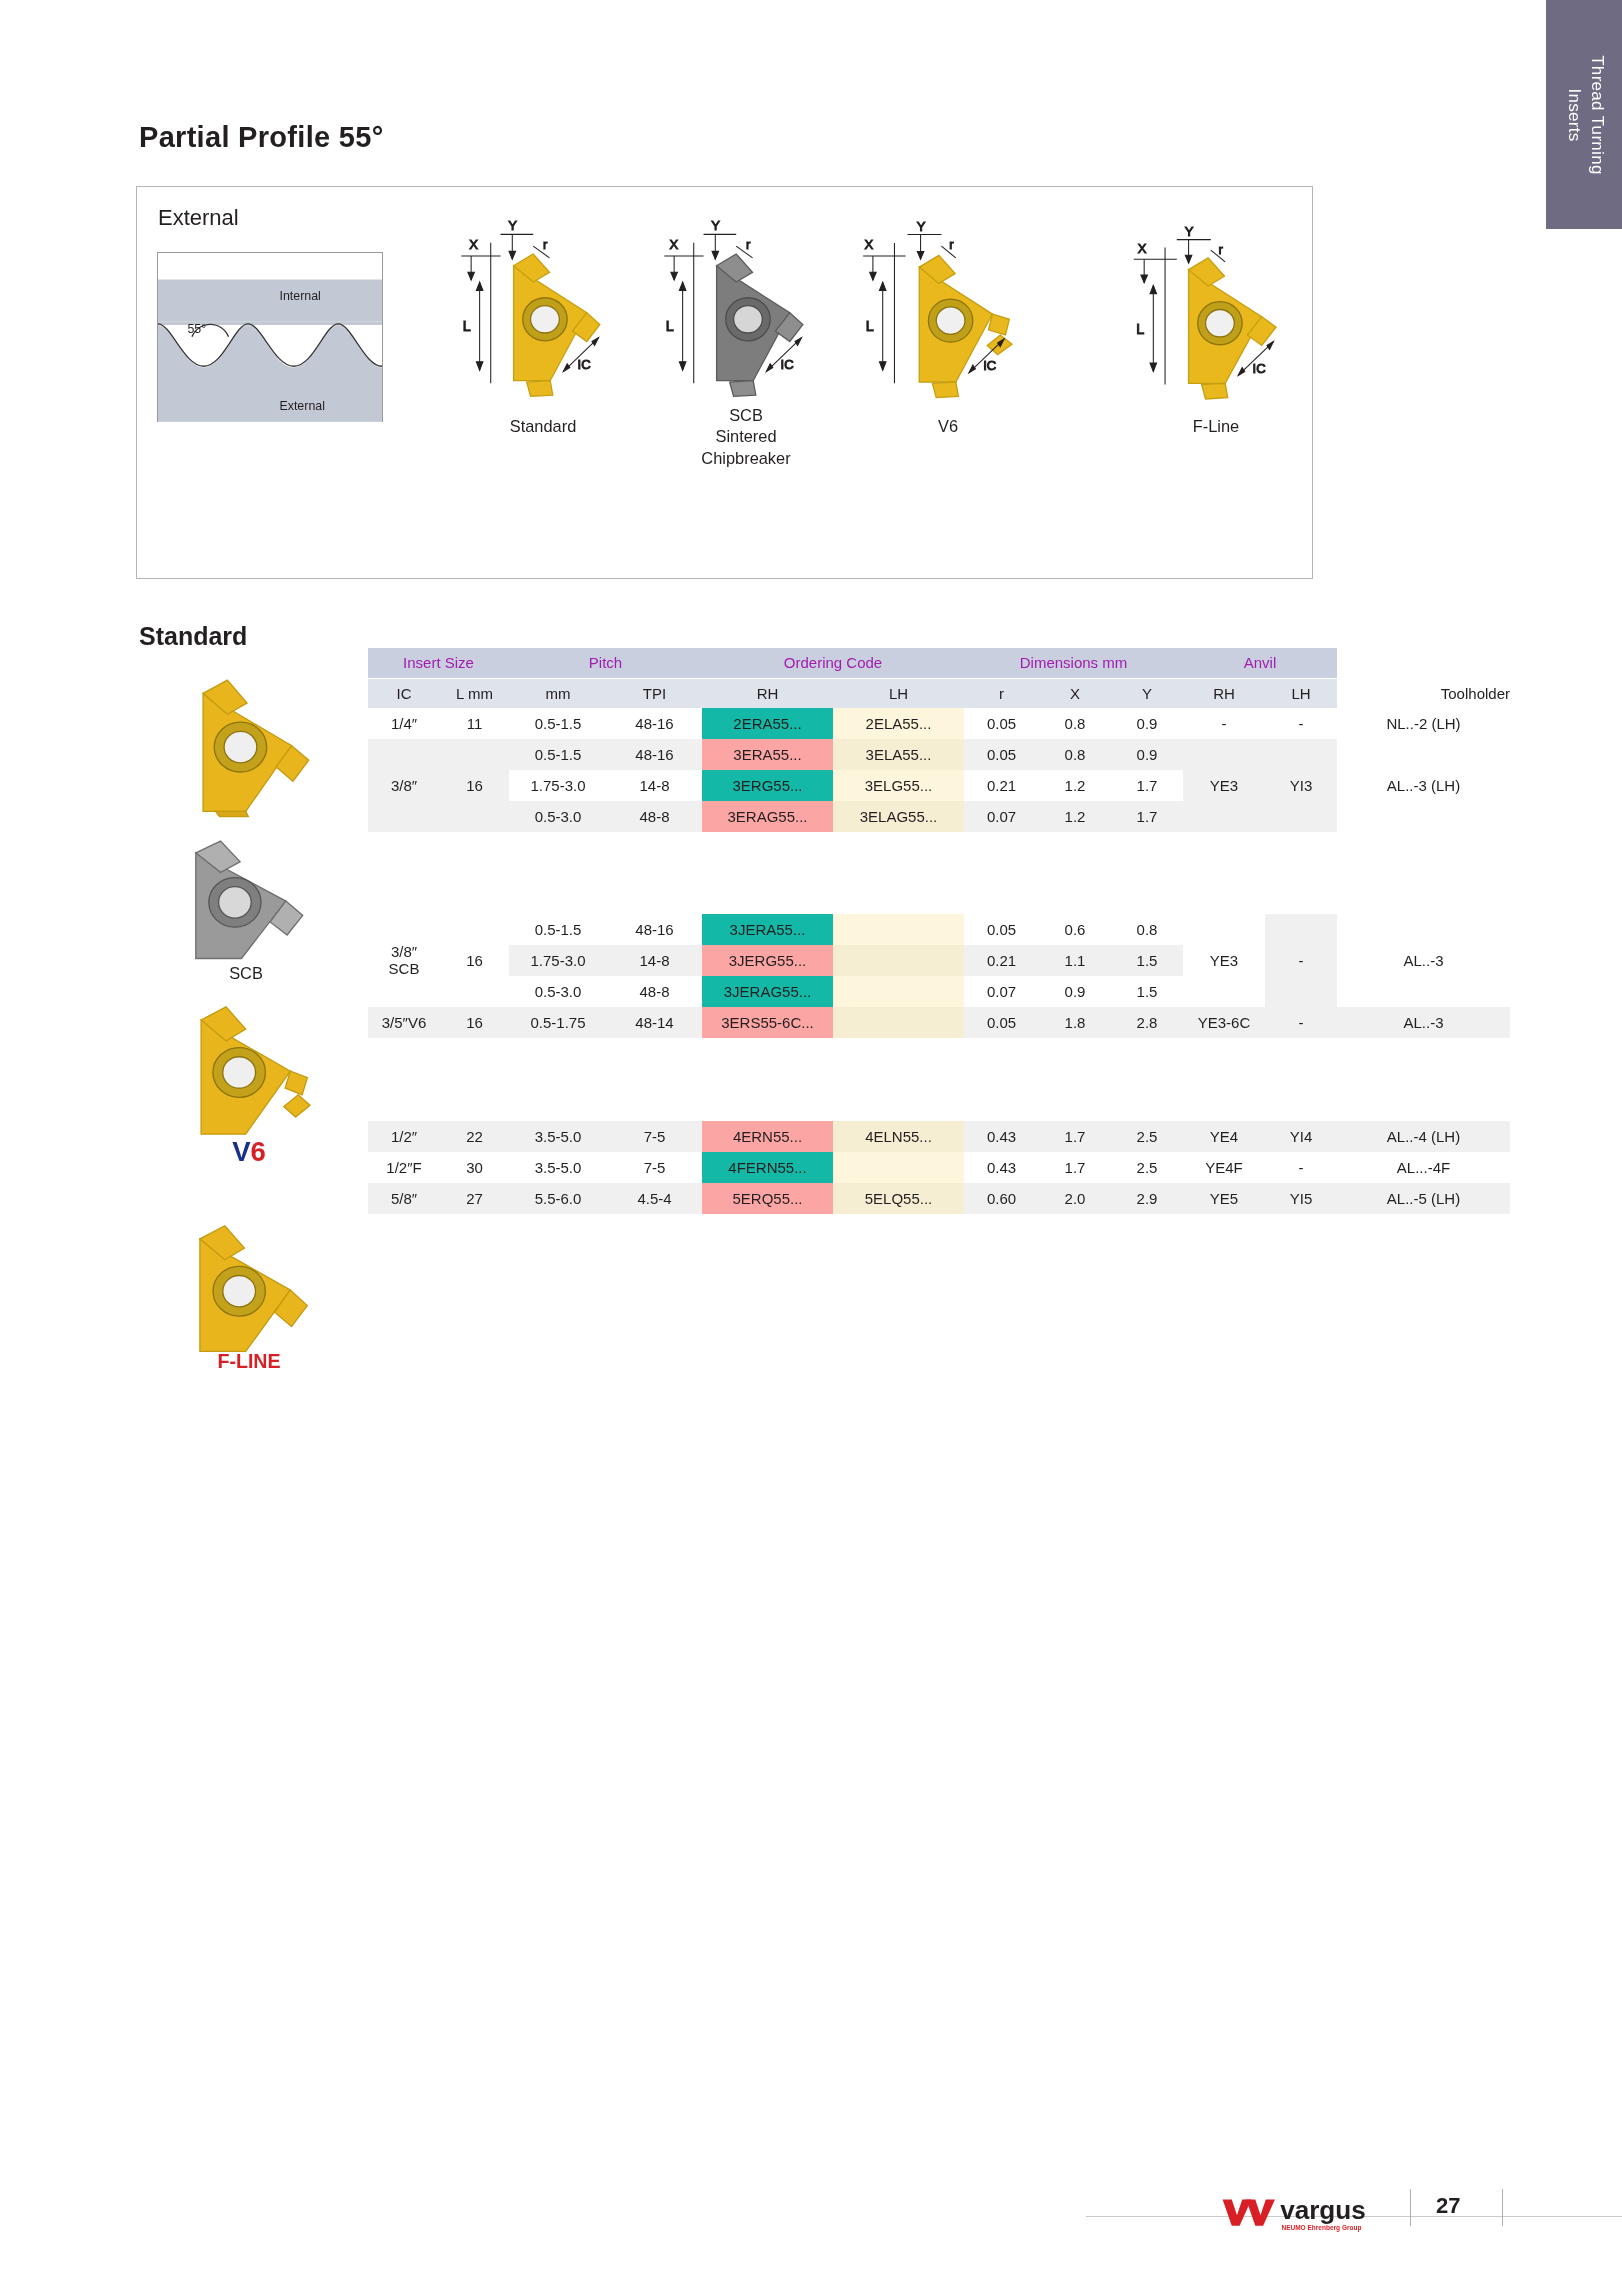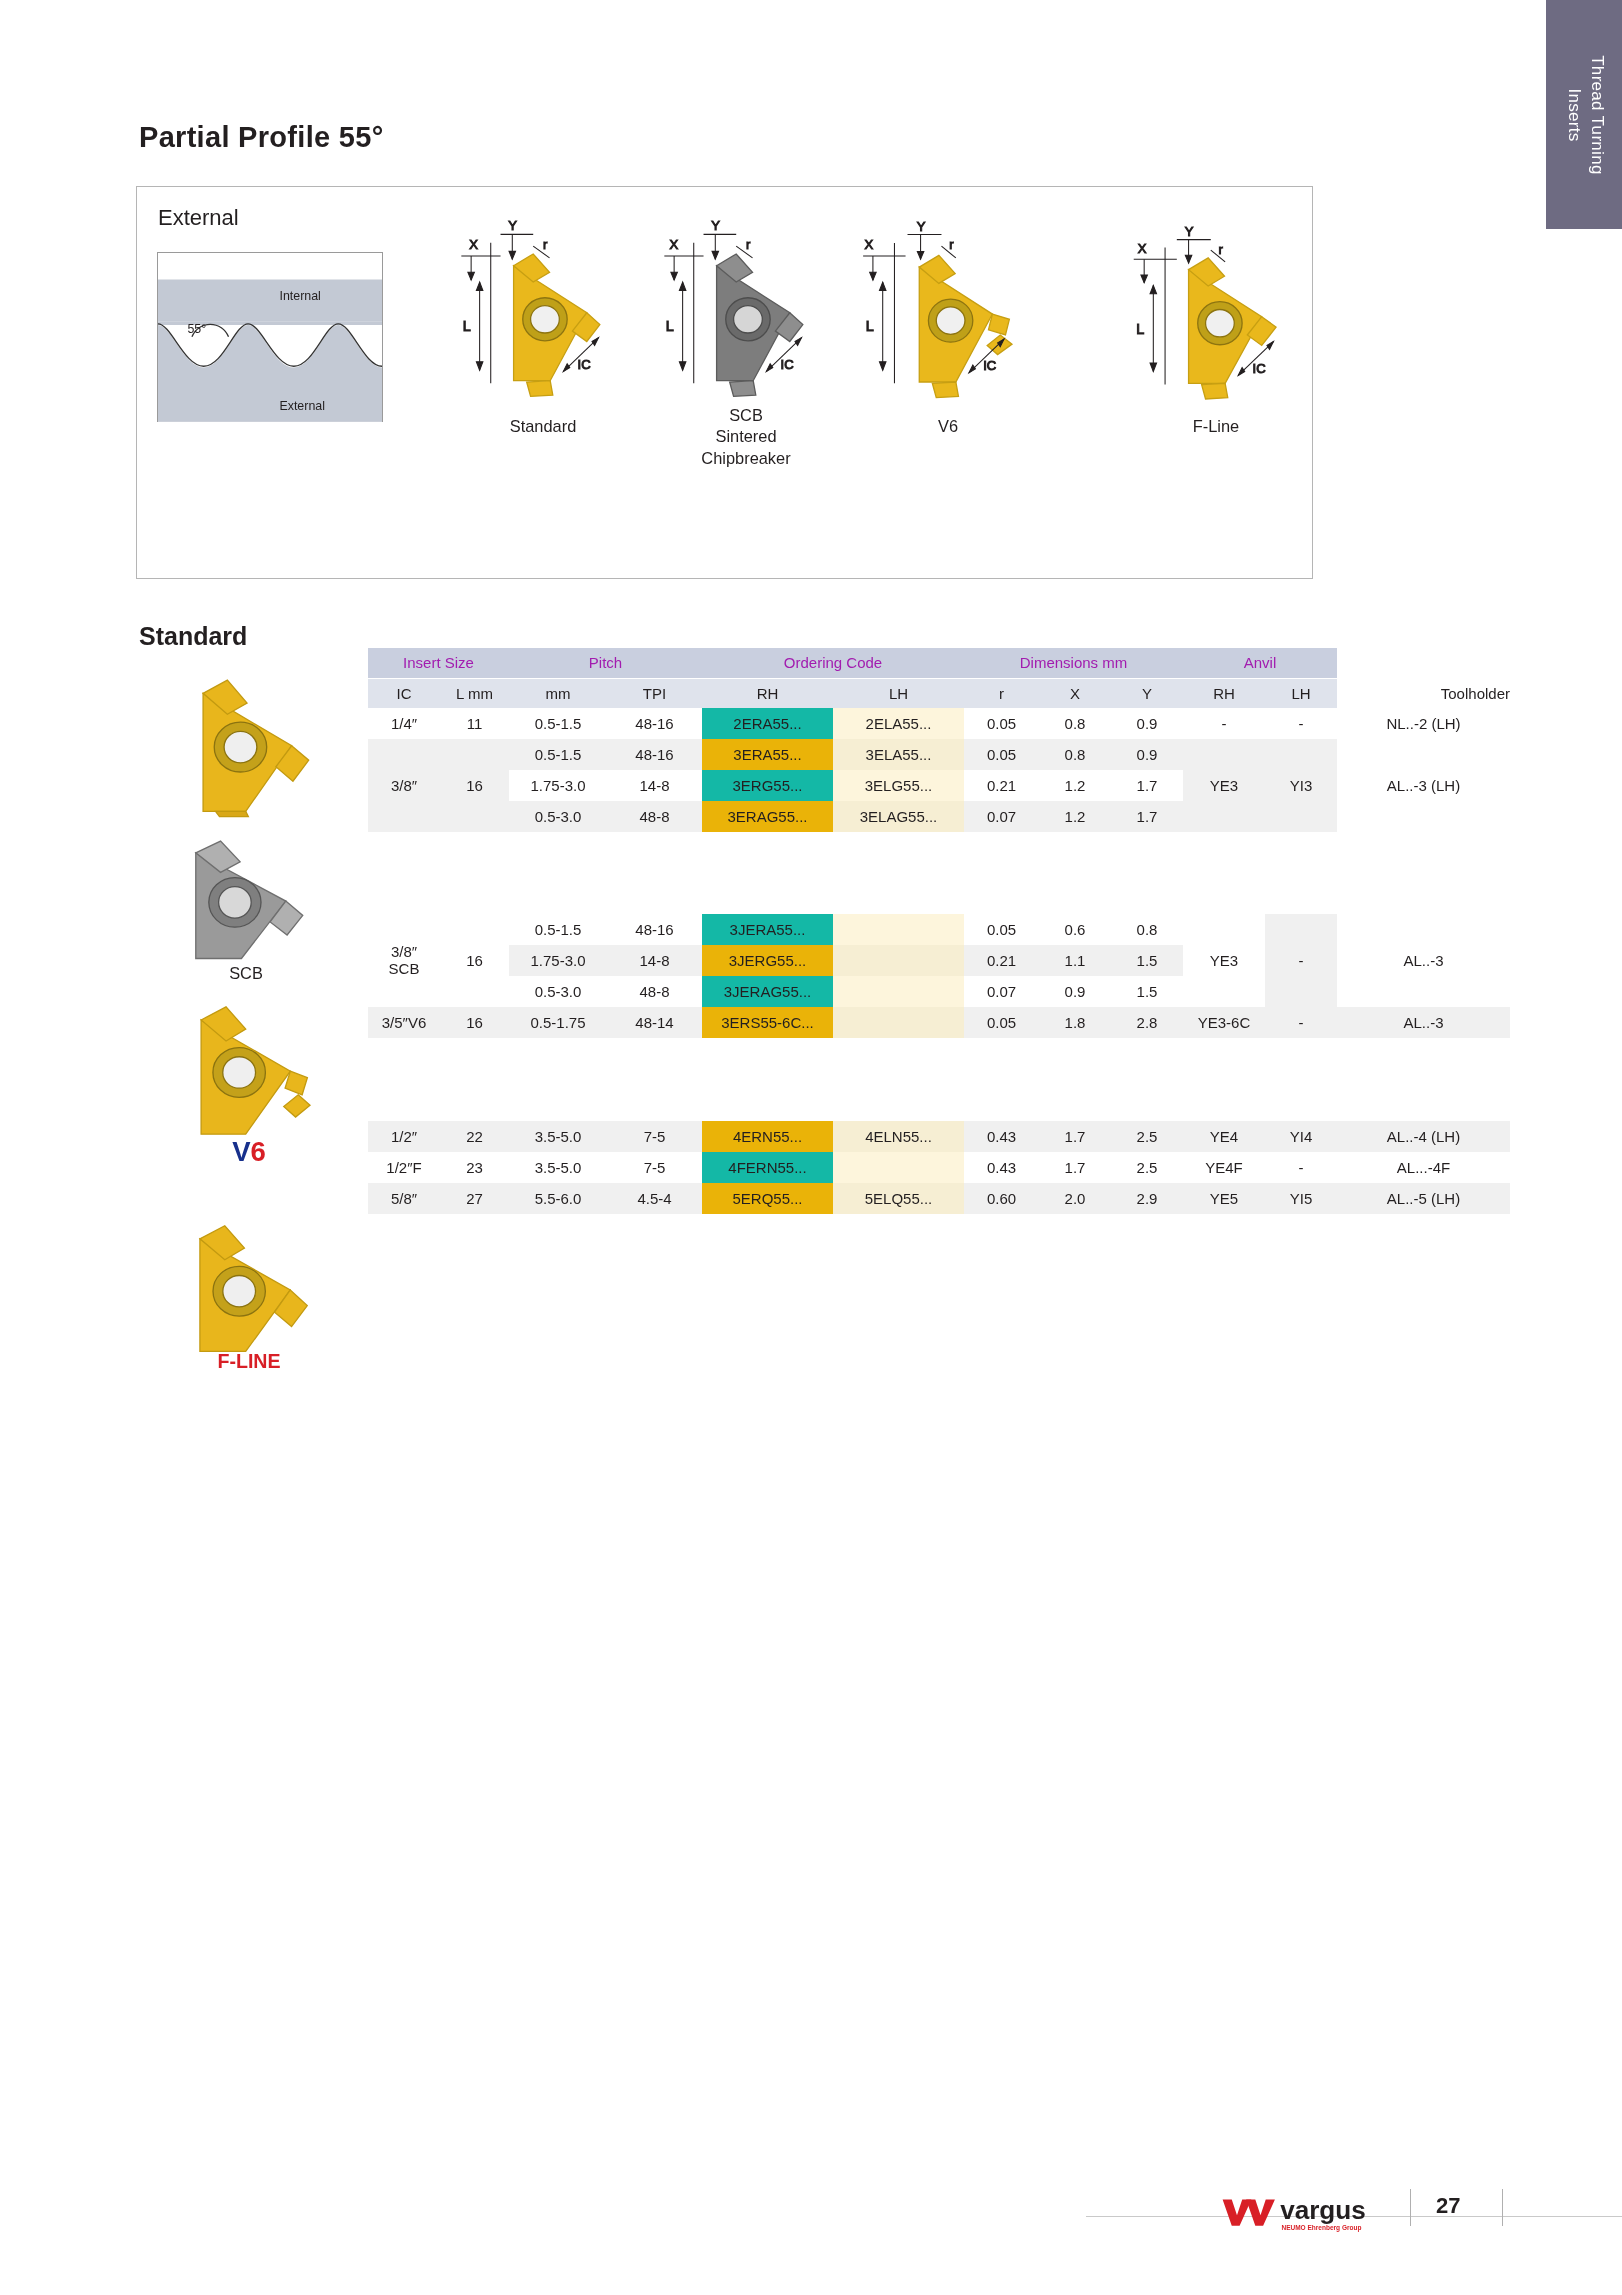--- a/index.html
+++ b/index.html
@@ -107,21 +107,21 @@
     font-size:15px;
     height:30px;
   }
   tr.subhdr td.toolholder-h { background:#ffffff;text-align:right; }
   tr.grouphdr td.toolholder-h { background:#ffffff; }
 
   td.rh { background:#14b8a6; }
   td.lh { background:#fdf5dc; }
   td.lh-empty { background:#fdf5dc; }
   tr.alt td { background:#f0f0f0; }
-  tr.alt td.rh { background:#eab308; }
+  tr.alt td.rh { background:#fca5a5; }
   tr.alt td.lh { background:#f6eed3; }
 
   .rowline td { border-bottom:0.7px solid #cfcfcf; }
   .topline td { border-top:0.7px solid #9a9a9a; }
 
   .spacer td { height:46px; background:#ffffff !important; border:none; }
 
   
   .insert-img { position:absolute; }
   .img-cap {
@@ -575,21 +575,21 @@
     <td>0.43</td>
     <td>1.7</td>
     <td>2.5</td>
     <td>YE4</td>
     <td>YI4</td>
     <td>AL..-4 (LH)</td>
   </tr>
 
   <tr class="rowline">
     <td>1/2″F</td>
-    <td>23</td>
+    <td>30</td>
     <td>3.5-5.0</td>
     <td>7-5</td>
     <td class="rh">4FERN55...</td>
     <td class="lh-empty"></td>
     <td>0.43</td>
     <td>1.7</td>
     <td>2.5</td>
     <td>YE4F</td>
     <td>-</td>
     <td>AL...-4F</td>

